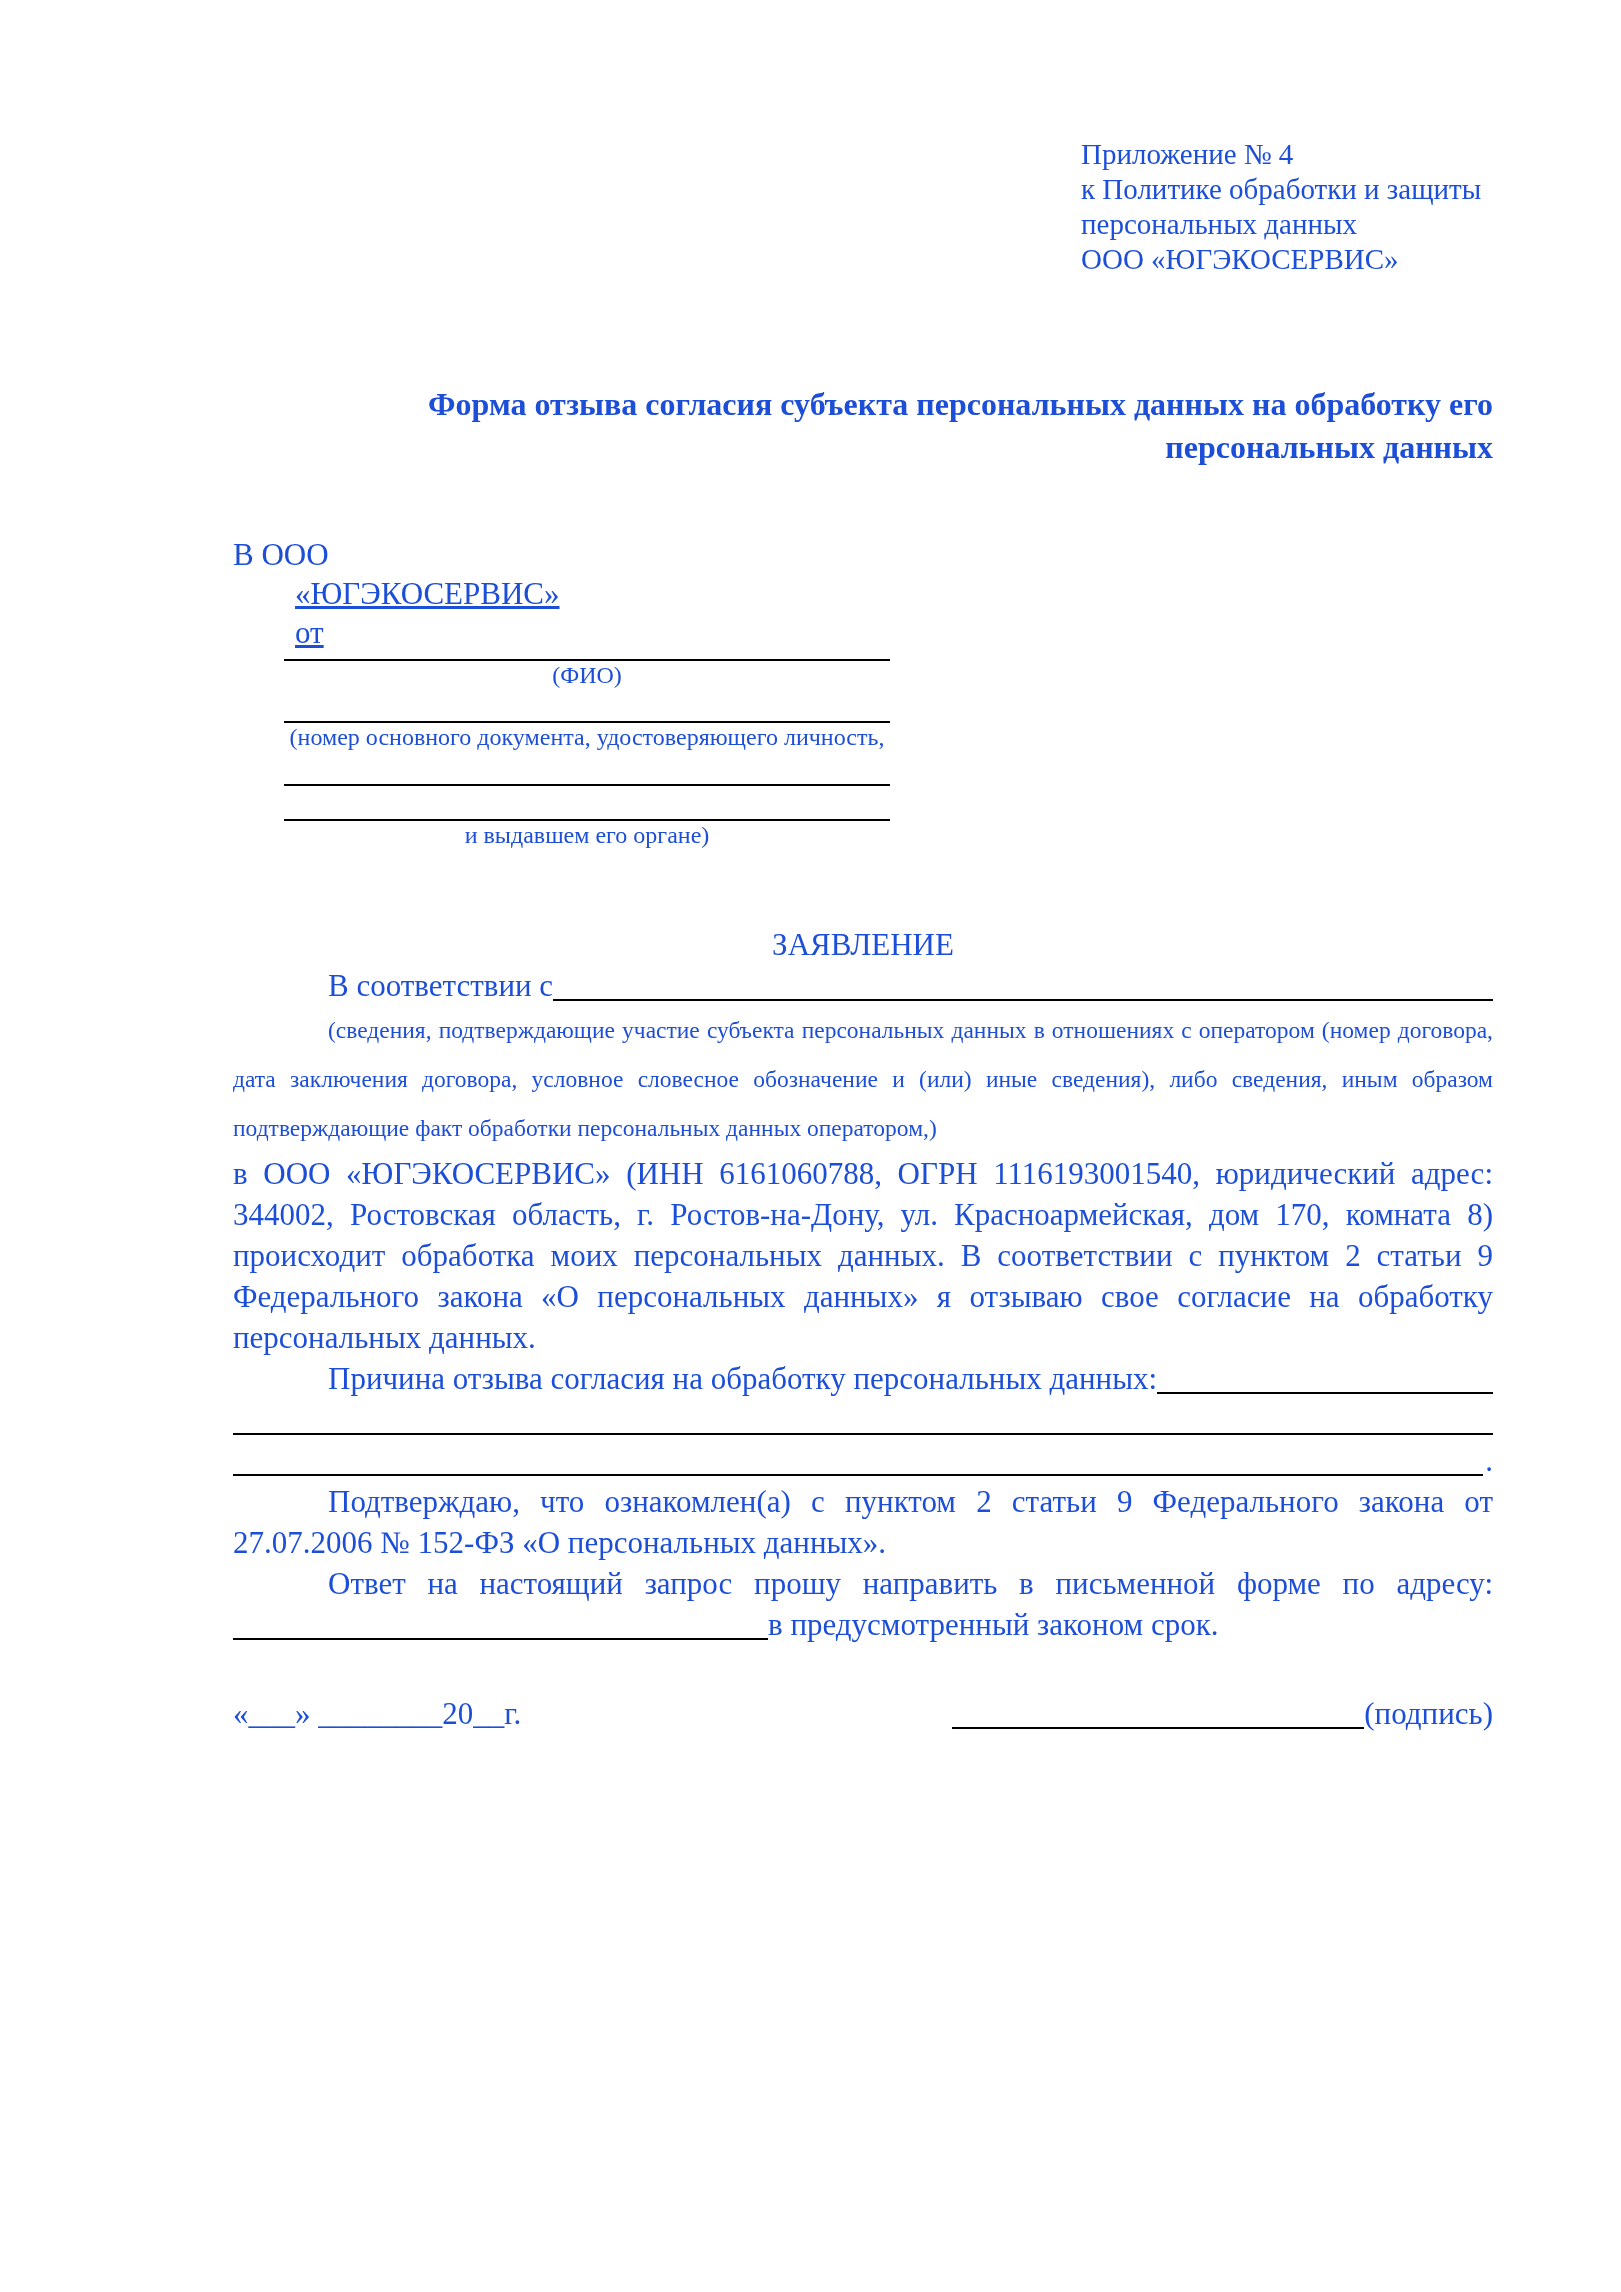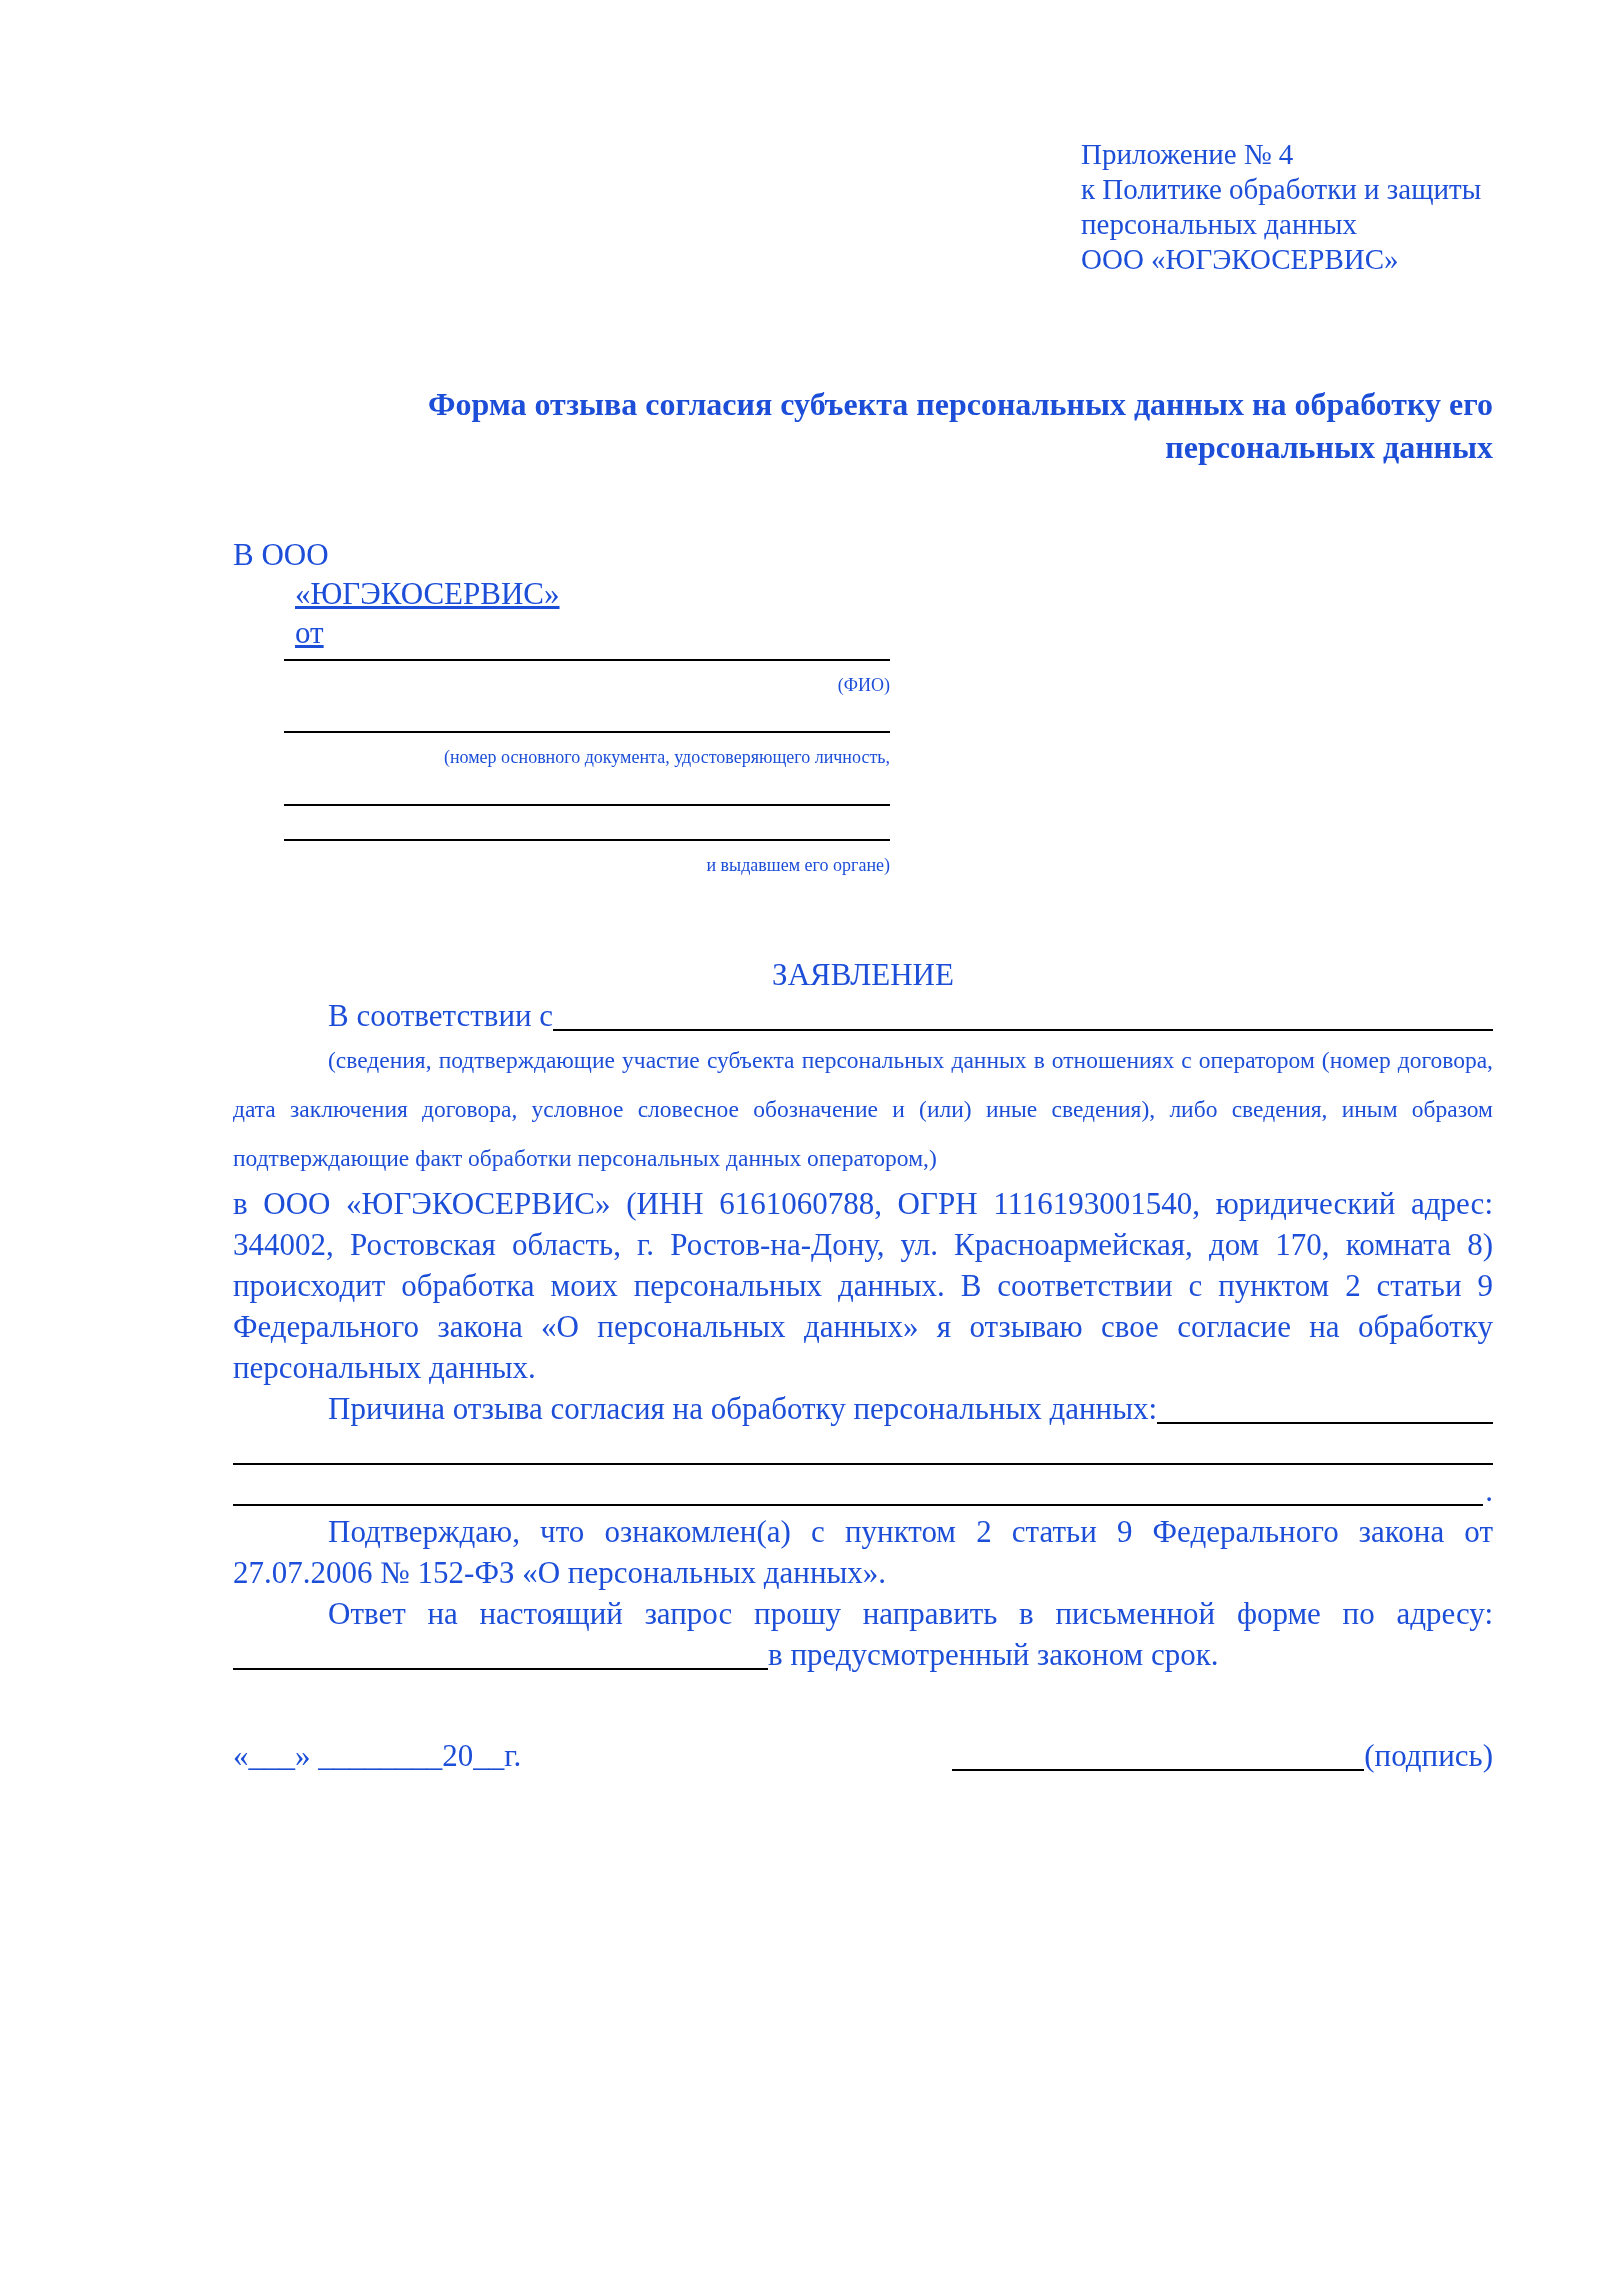--- a/index.html
+++ b/index.html
@@ -27,43 +27,43 @@
     line-height: 43px;
   }
   
   .addressee { margin-top: 66px; line-height: 39px; }
   .addr-ind { margin-left: 62px; text-decoration: underline; }
   .addr-fields { margin-left: 51px; width: 606px; }
   .blank { border-bottom: 2.9px solid #000000; }
   .addr-line { margin-top: 33px; height: 0; }
   .addr-line.first { margin-top: 6.9px; }
   .addr-caption {
-    text-align: right;
-    font-size: 18px;
+    text-align: center;
+    font-size: 24px;
     line-height: 25.5px;
-    padding-top: 12px;
+    padding-top: 2px;
   }
   .stmt-heading { margin-top: 76px; text-align: center; }
   .row { display: flex; align-items: flex-end; min-height: 41px; }
   .row .grow { flex: 1 1 auto; margin-bottom: 5.9px; height: 0; }
   .indent { flex: 0 0 95px; }
   .label { white-space: nowrap; }
   .note {
     font-size: 23.5px;
     line-height: 49px;
     text-align: justify;
     text-indent: 95px;
   }
   .body-par { text-align: justify; }
   .confirm-par, .reply-prefix { text-align: justify; text-indent: 95px; }
   .reply-prefix { text-align-last: justify; }
   .addr-blank { flex: 0 0 535px; margin-bottom: 5.9px; height: 0; }
   .period { margin-left: 2px; }
   .footer-row {
-    margin-top: 60px;
+    margin-top: 48px;
     display: flex;
     justify-content: space-between;
     align-items: flex-end;
   }
   .sig-group { display: flex; align-items: flex-end; }
   .sig-blank { width: 412px; margin-bottom: 5.9px; height: 0; }
 </style>
 </head>
 <body>
 

